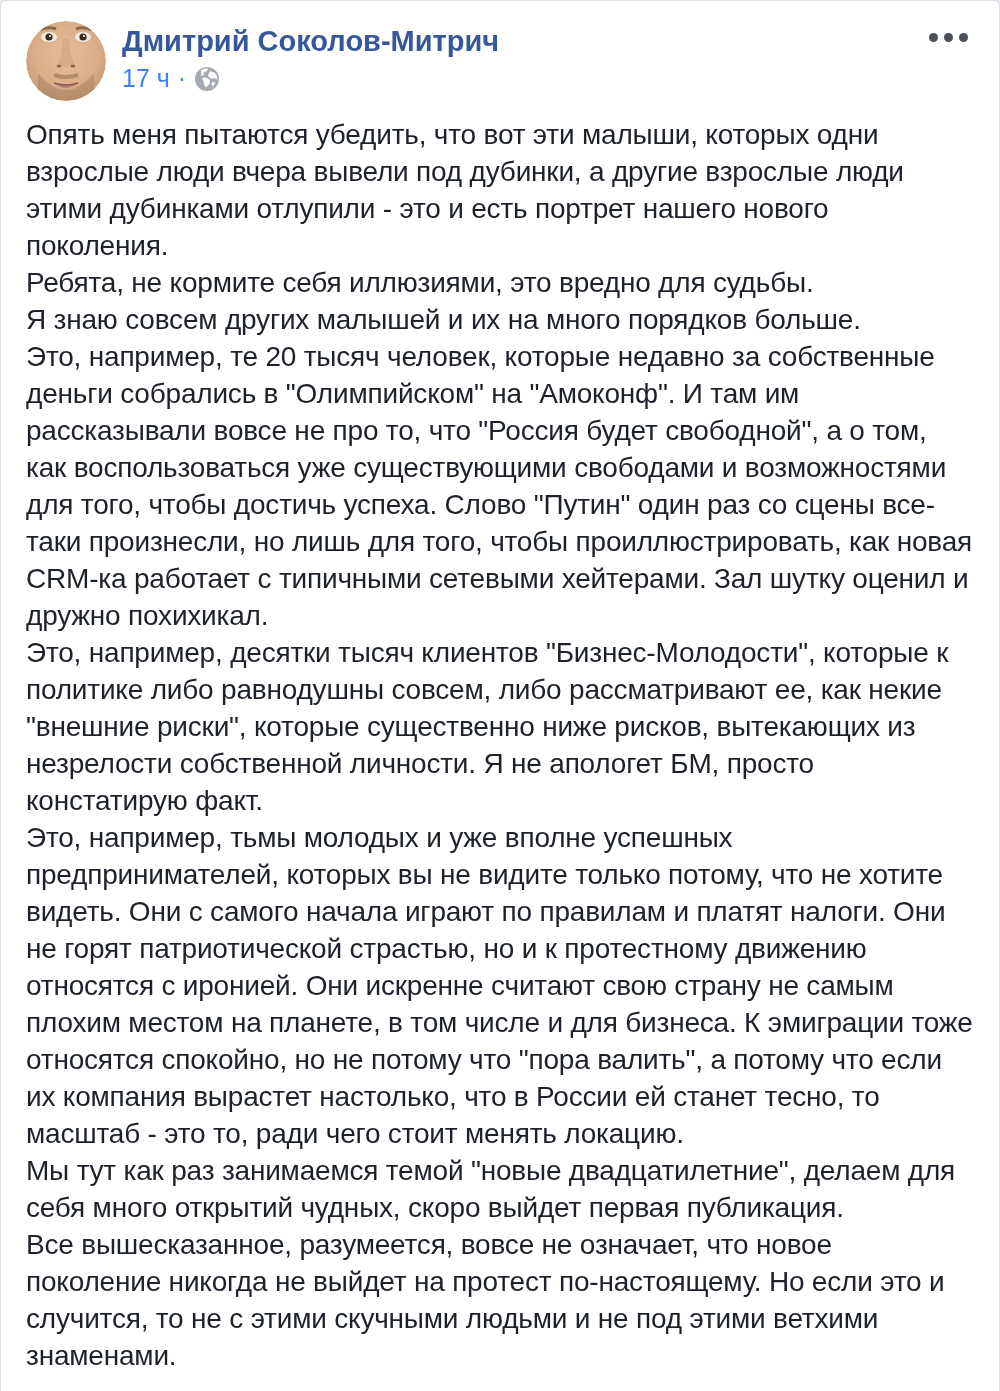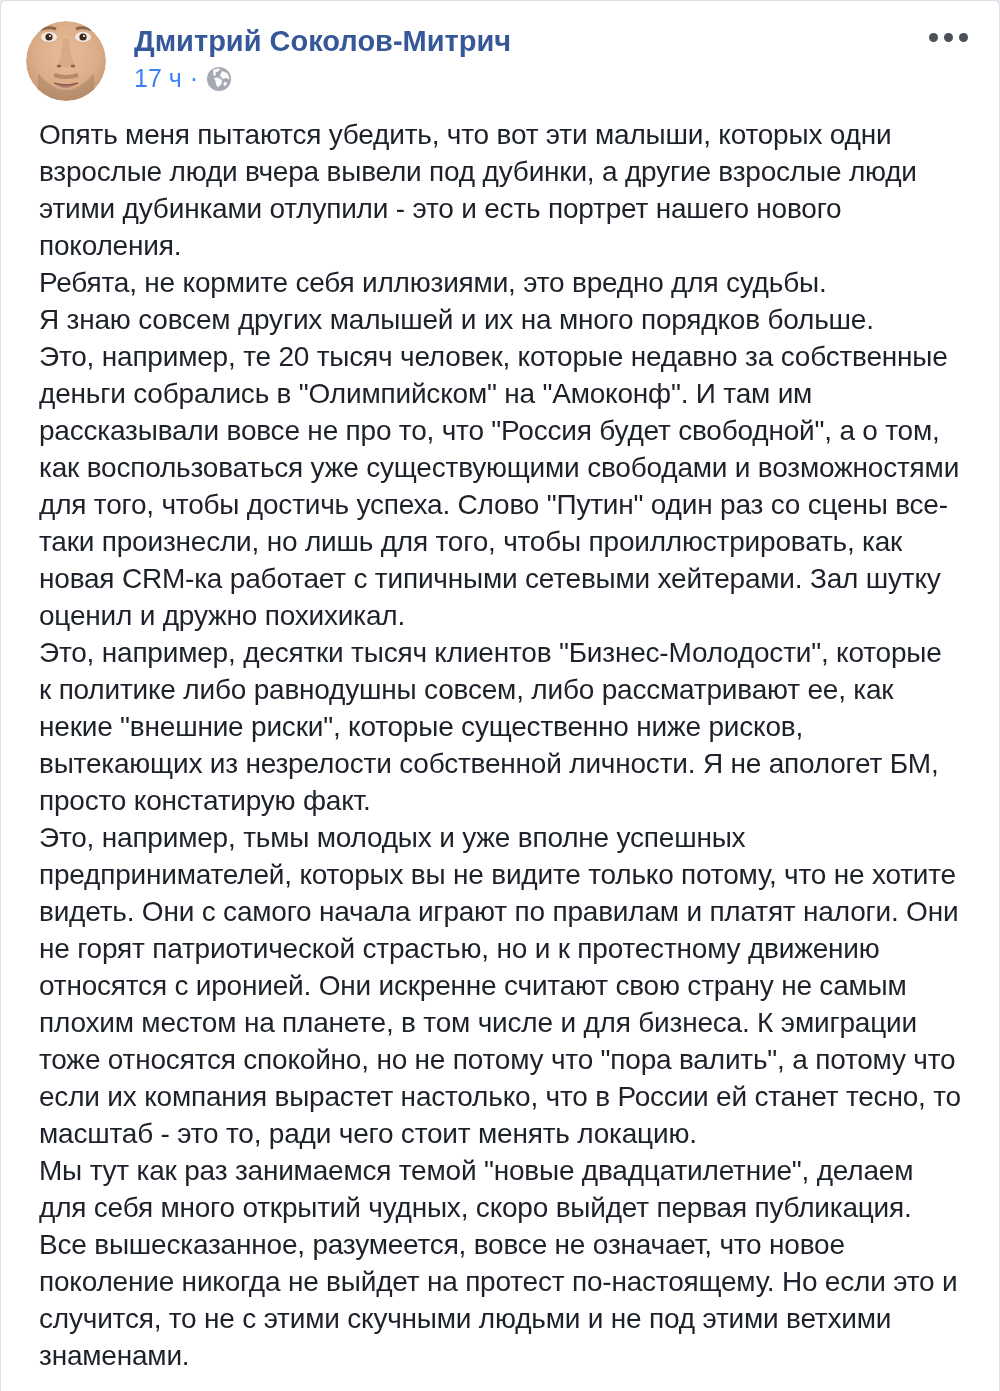--- a/index.html
+++ b/index.html
@@ -26,21 +26,21 @@
     width: 80px;
     height: 80px;
     border-radius: 50%;
     overflow: hidden;
     flex: 0 0 80px;
     display: block;
     cursor: pointer;
   }
   .avatar svg { display: block; }
   .header-text {
-    margin-left: 28px;
+    margin-left: 16px;
     padding-top: 3px;
   }
   .author {
     display: inline-block;
     color: #365899;
     font-weight: bold;
     font-size: 29px;
     line-height: 34px;
     text-decoration: none;
     cursor: pointer;
@@ -65,21 +65,21 @@
     cursor: pointer;
   }
   .dots i {
     width: 9px;
     height: 9px;
     border-radius: 50%;
     background: #4b4f56;
     display: block;
   }
   .body-text {
-    padding: 0 38px;
+    padding: 0 25px;
     margin-top: 15px;
     font-size: 28px;
     line-height: 37px;
     color: #1d2129;
     white-space: pre-line;
     letter-spacing: -0.2px;
   }
 </style>
 </head>
 <body>

